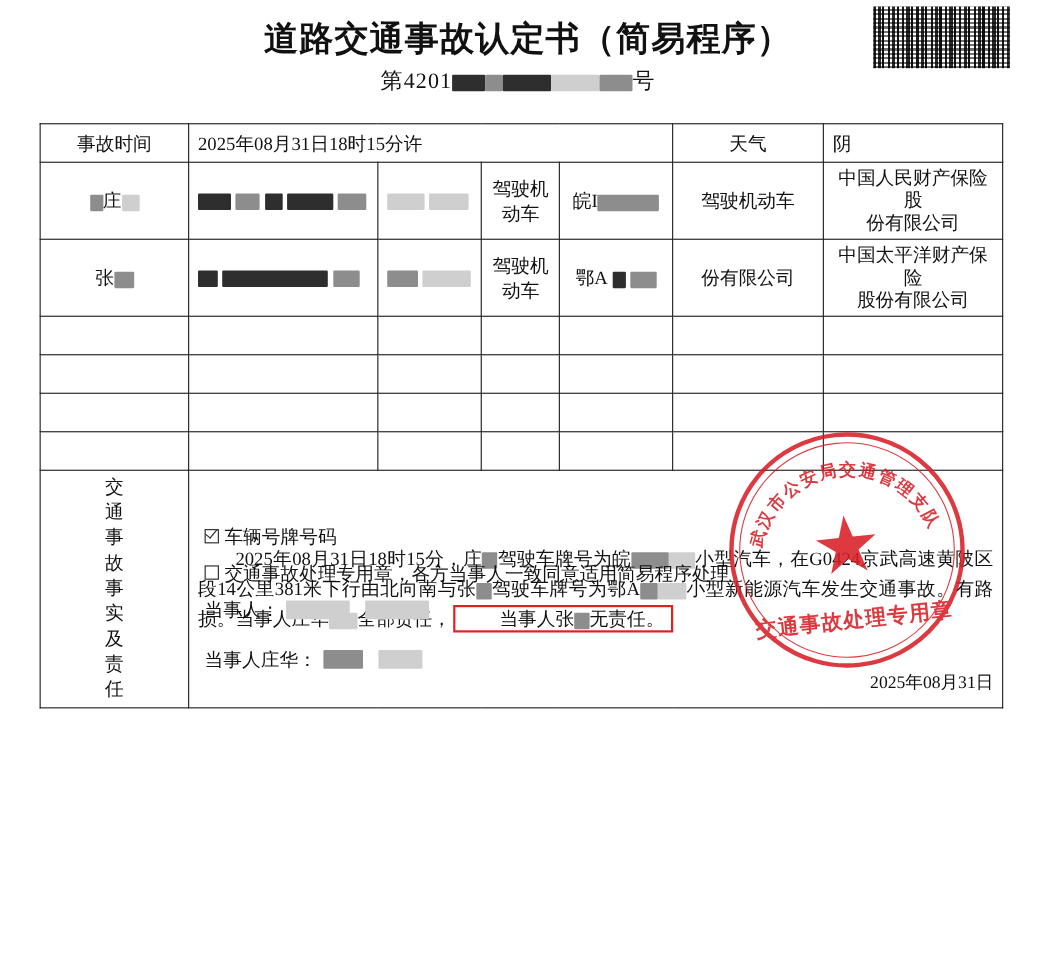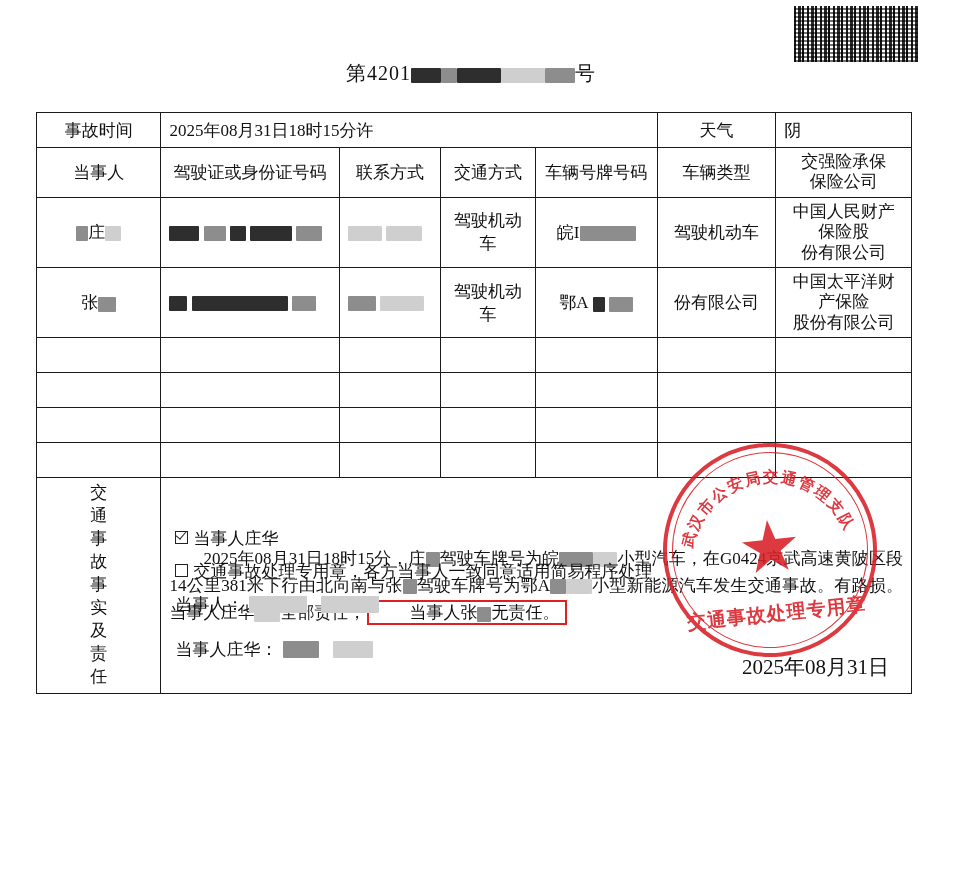--- a/index.html
+++ b/index.html
@@ -180,23 +180,23 @@
     display: flex;
     align-items: center;
   }
   .sign-line .sig {
     display: inline-flex;
     gap: 14px;
     margin-left: 6px;
   }
   .date-line {
     position: absolute;
-    right: 22px;
+    right: 8px;
     bottom: 12px;
-    font-size: 21px;
+    font-size: 16px;
   }
 
   
   .seal {
     position: absolute;
     right: 34px;
     bottom: 36px;
     width: 206px;
     height: 206px;
     border: 4px solid #d81f26;
@@ -244,45 +244,37 @@
     font-weight: bold;
     letter-spacing: 2px;
     font-family: "Liberation Serif", serif;
   }
 </style>
 </head>
 <body>
 
 <div class="page">
 
+  <div class="doc-title">道路交通事故认定书（简易程序）</div>
 
   <div class="doc-number">
     <span>第4201</span><span class="redact dark" style="width:30px"></span><span class="redact mid" style="width:16px"></span><span class="redact dark" style="width:44px"></span><span class="redact light" style="width:44px"></span><span class="redact mid" style="width:30px"></span><span>号</span>
   </div>
 
   <div class="qr-block"></div>
 
   <table class="main">
     <tbody>
       <tr>
         <td class="label" style="width:118px">事故时间</td>
         <td colspan="4" style="width:492px">2025年08月31日18时15分许</td>
         <td class="label" style="width:120px">天气</td>
         <td style="width:146px">阴</td>
       </tr>
 
-      <tr>
-        <td class="hdr">当事人</td>
-        <td class="hdr" style="width:178px">驾驶证或身份证号码</td>
-        <td class="hdr" style="width:94px">联系方式</td>
-        <td class="hdr" style="width:94px">交通方式</td>
-        <td class="hdr" style="width:118px">车辆号牌号码</td>
-        <td class="hdr">车辆类型</td>
-        <td class="hdr tworow">交强险承保<br>保险公司</td>
-      </tr>
 
       <tr class="party-row">
         <td class="center">
           <span class="redact mid" style="width:12px"></span><span>庄</span><span class="redact light" style="width:16px"></span>
         </td>
         <td>
           <span class="redact dark" style="width:30px"></span>&nbsp;<span class="redact mid" style="width:22px"></span>&nbsp;<span class="redact dark" style="width:16px"></span>&nbsp;<span class="redact dark" style="width:42px"></span>&nbsp;<span class="redact mid" style="width:26px"></span>
         </td>
         <td>
           <span class="redact light" style="width:34px"></span>&nbsp;<span class="redact light" style="width:36px"></span>
@@ -363,21 +355,21 @@
             <span>任</span>
         </td>
         <td class="facts-cell" colspan="6">
 
           <div class="facts-text">
             <span>2025年08月31日18时15分，庄</span><span class="redact mid" style="width:14px"></span><span>驾驶车牌号为皖</span><span class="redact mid" style="width:34px"></span><span class="redact light" style="width:24px"></span><span>小型汽车，在G0424京武高速黄陂区段14公里381米下行由北向南与张</span><span class="redact mid" style="width:14px"></span><span>驾驶车牌号为鄂A</span><span class="redact mid" style="width:16px"></span><span class="redact light" style="width:26px"></span><span>小型新能源汽车发生交通事故。有路损。当事人庄华</span><span class="redact light" style="width:26px"></span><span>全部责任，</span><span class="highlight-box">当事人张<span class="redact mid" style="width:14px"></span>无责任。</span>
           </div>
 
           <div class="bottom-lines">
             <div class="checkline">
-              <span class="checkbox checked"></span><span>当事人庄华</span>
+              <span class="checkbox checked"></span><span>车辆号牌号码</span>
             </div>
             <div class="checkline">
               <span class="checkbox"></span><span>交通事故处理专用章，各方当事人一致同意适用简易程序处理</span>
             </div>
             <div class="sign-line">
               <span>当事人：</span>
               <span class="sig">
                 <span class="redact light tall" style="width:58px"></span>
                   <span class="redact light tall" style="width:58px"></span>
               </span>

